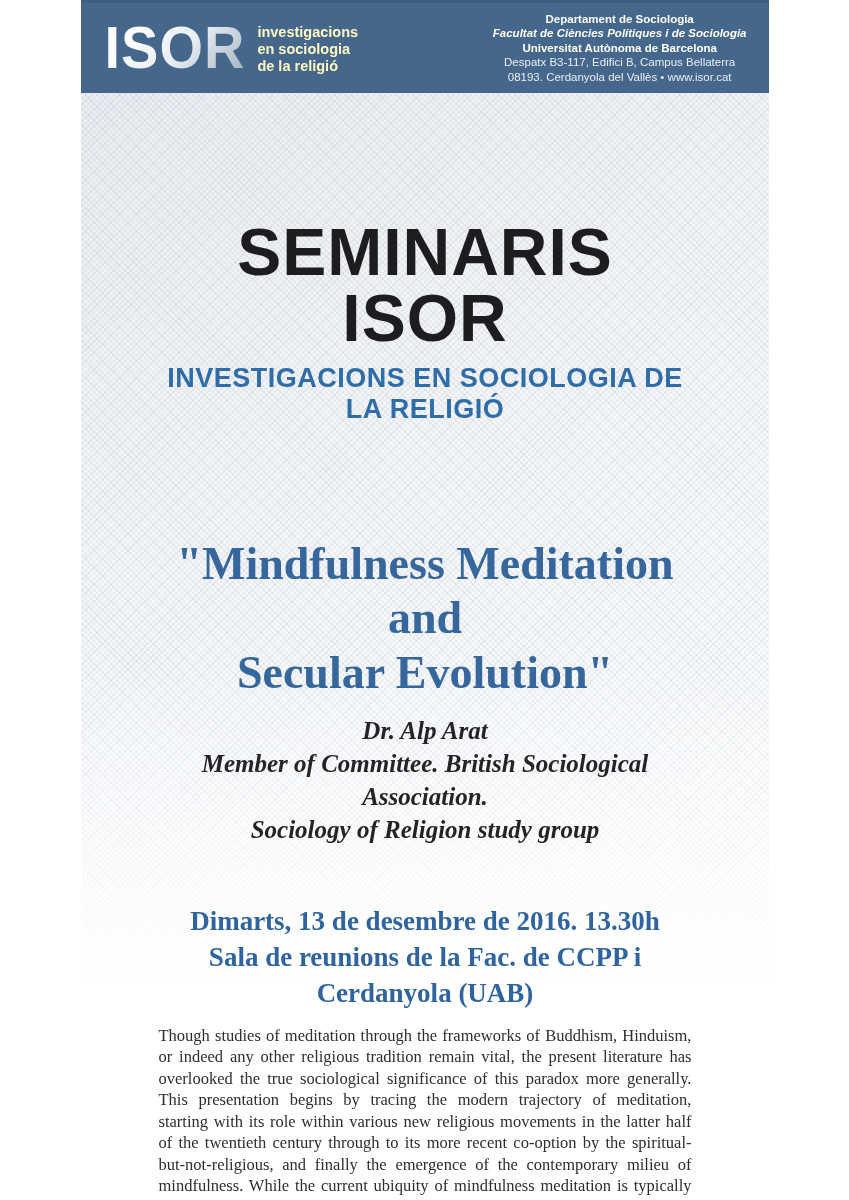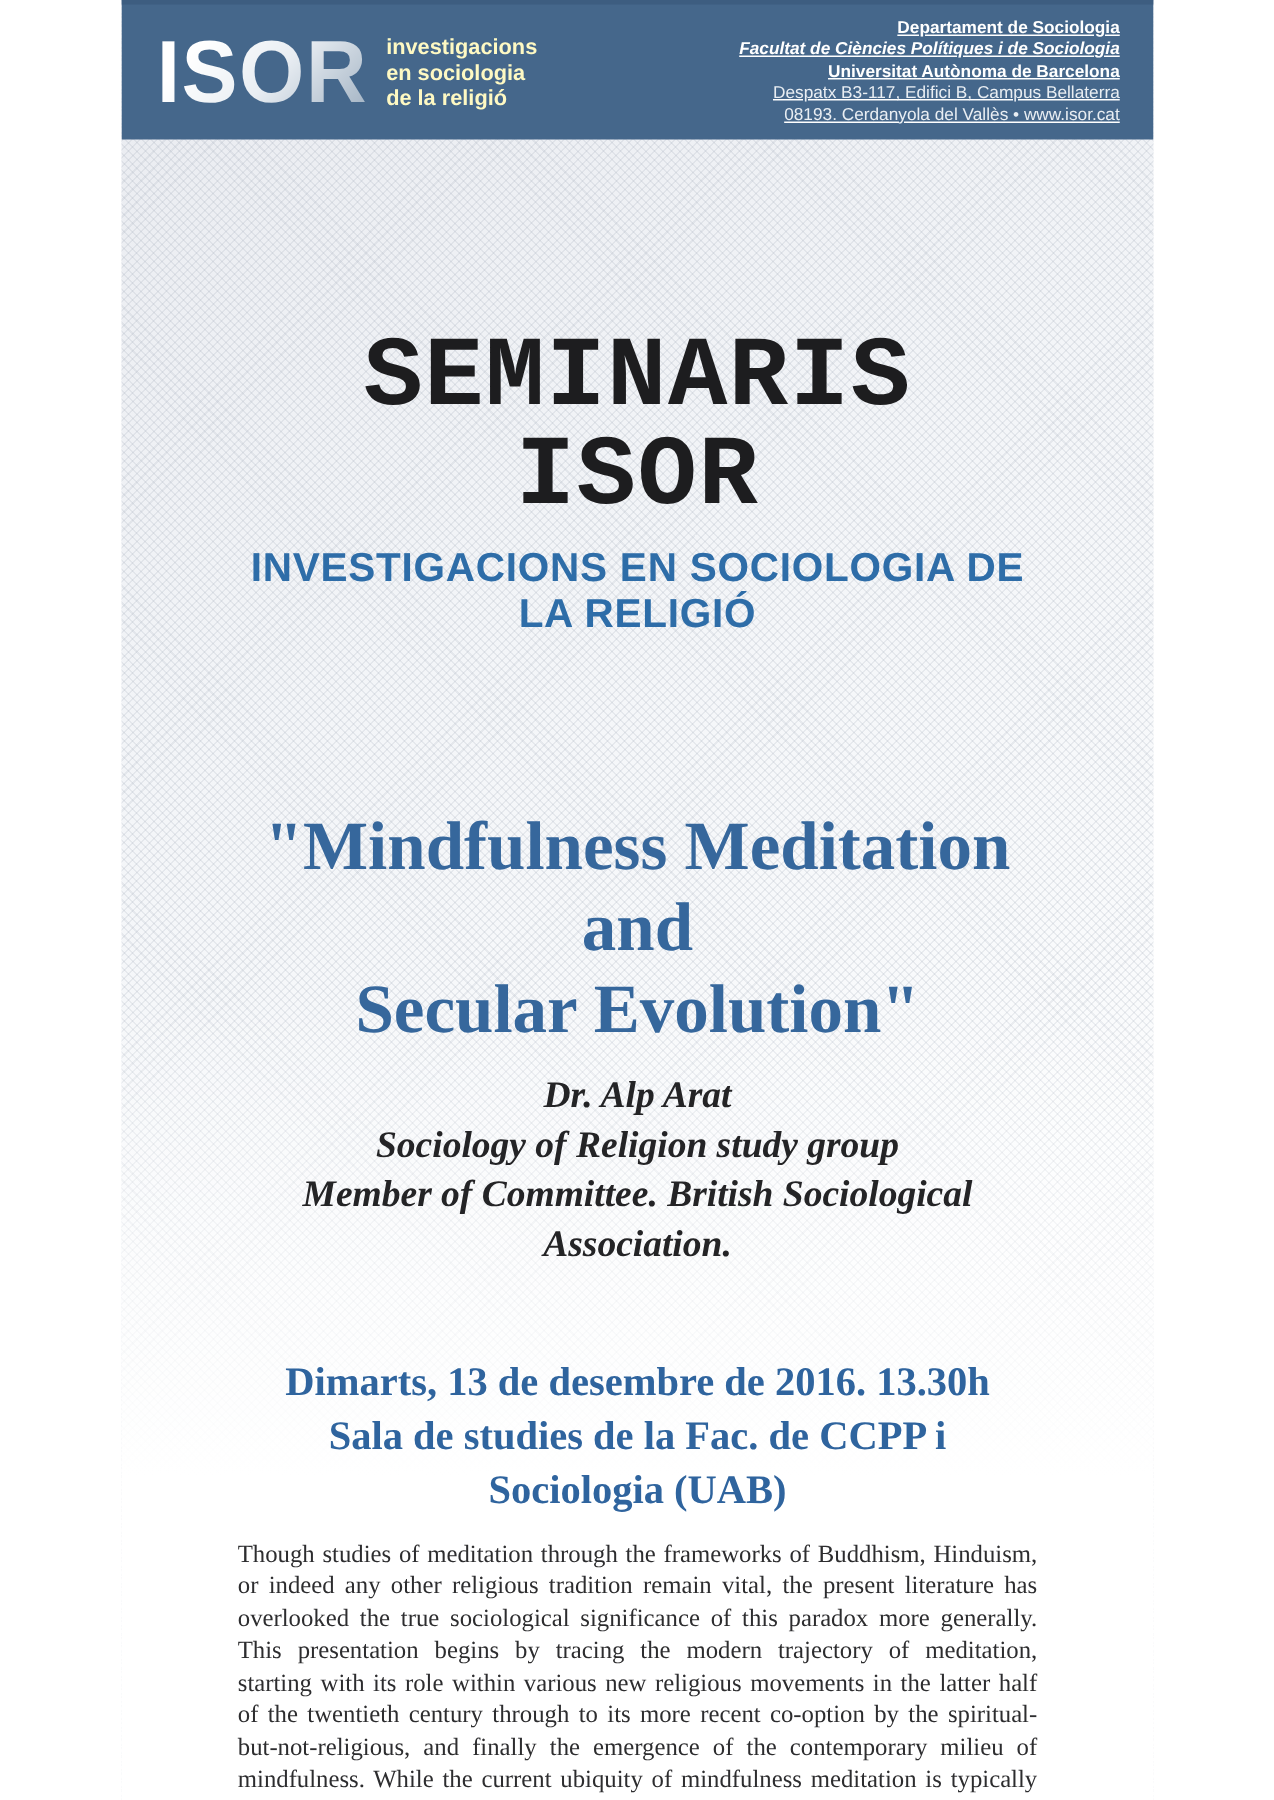--- a/index.html
+++ b/index.html
@@ -47,36 +47,35 @@
     transform: scaleY(1.05);
   }
   .logo-tagline {
     color: #fef9c3;
     font-weight: 700;
     font-size: 14.5px;
     line-height: 17px;
     padding-top: 2px;
   }
   .header-right {
-    text-align: right;
+    text-align: center;
     color: #ffffff;
     font-size: 11.5px;
     line-height: 14.5px;
-    text-decoration: underline;
   }
   .addr-bold { font-weight: 700; }
   .addr-bold-italic { font-weight: 700; font-style: italic; }
   .addr-light { color: #e9eef3; }
 
   
   .content { padding: 0 77px 0 78px; text-align: center; }
 
   .main-title {
     margin-top: 126px;
-    font-family: Liberation Mono, monospace;
+    font-family: Liberation Sans, sans-serif;
     font-weight: 700;
     font-size: 66px;
     line-height: 1.0;
     letter-spacing: 1px;
     color: #1d1d1f;
   }
   .main-subtitle {
     margin-top: 12px;
     font-family: Liberation Sans, sans-serif;
     font-weight: 700;
@@ -196,27 +195,27 @@
     <div class="main-title">SEMINARIS ISOR</div>
     <div class="main-subtitle">INVESTIGACIONS EN SOCIOLOGIA DE LA RELIGIÓ</div>
 
     <div class="talk-title">
       <div>"Mindfulness Meditation and</div>
       <div>Secular Evolution"</div>
     </div>
 
     <div class="speaker-block">
       <div>Dr. Alp Arat</div>
+      <div>Member of Committee. British Sociological Association.</div>
       <div>Sociology of Religion study group</div>
-      <div>Member of Committee. British Sociological Association.</div>
     </div>
 
     <div class="date-block">
       <div>Dimarts, 13 de desembre de 2016. 13.30h</div>
-      <div>Sala de studies de la Fac. de CCPP i Sociologia (UAB)</div>
+      <div>Sala de reunions de la Fac. de CCPP i Cerdanyola (UAB)</div>
     </div>
 
     <p class="abstract-body">Though studies of meditation through the frameworks of Buddhism, Hinduism, or indeed any other religious tradition remain vital, the present literature has overlooked the true sociological significance of this paradox more generally. This presentation begins by tracing the modern trajectory of meditation, starting with its role within various new religious movements in the latter half of the twentieth century through to its more recent co-option by the spiritual-but-not-religious, and finally the emergence of the contemporary milieu of mindfulness. While the current ubiquity of mindfulness meditation is typically identified as the latest culmination of the secularisation thesis, a closer look into the discourse and practice of mindfulness reveals many more characteristics that are typically associated with the religious. This potentially signals a turning point in the 'epistemic capacity' of modernity's building block - the secular (Caputo 2001), and raises a number of timely challenges and opportunities for the sociology of religion in particular, and the social sciences as a whole.</p>
 
     <div class="footer-logo">
       <div class="footer-isor">ISOR</div>
       <div class="footer-uab">
         <span>UAB</span>
         <span class="uab-notch"></span>
       </div>

